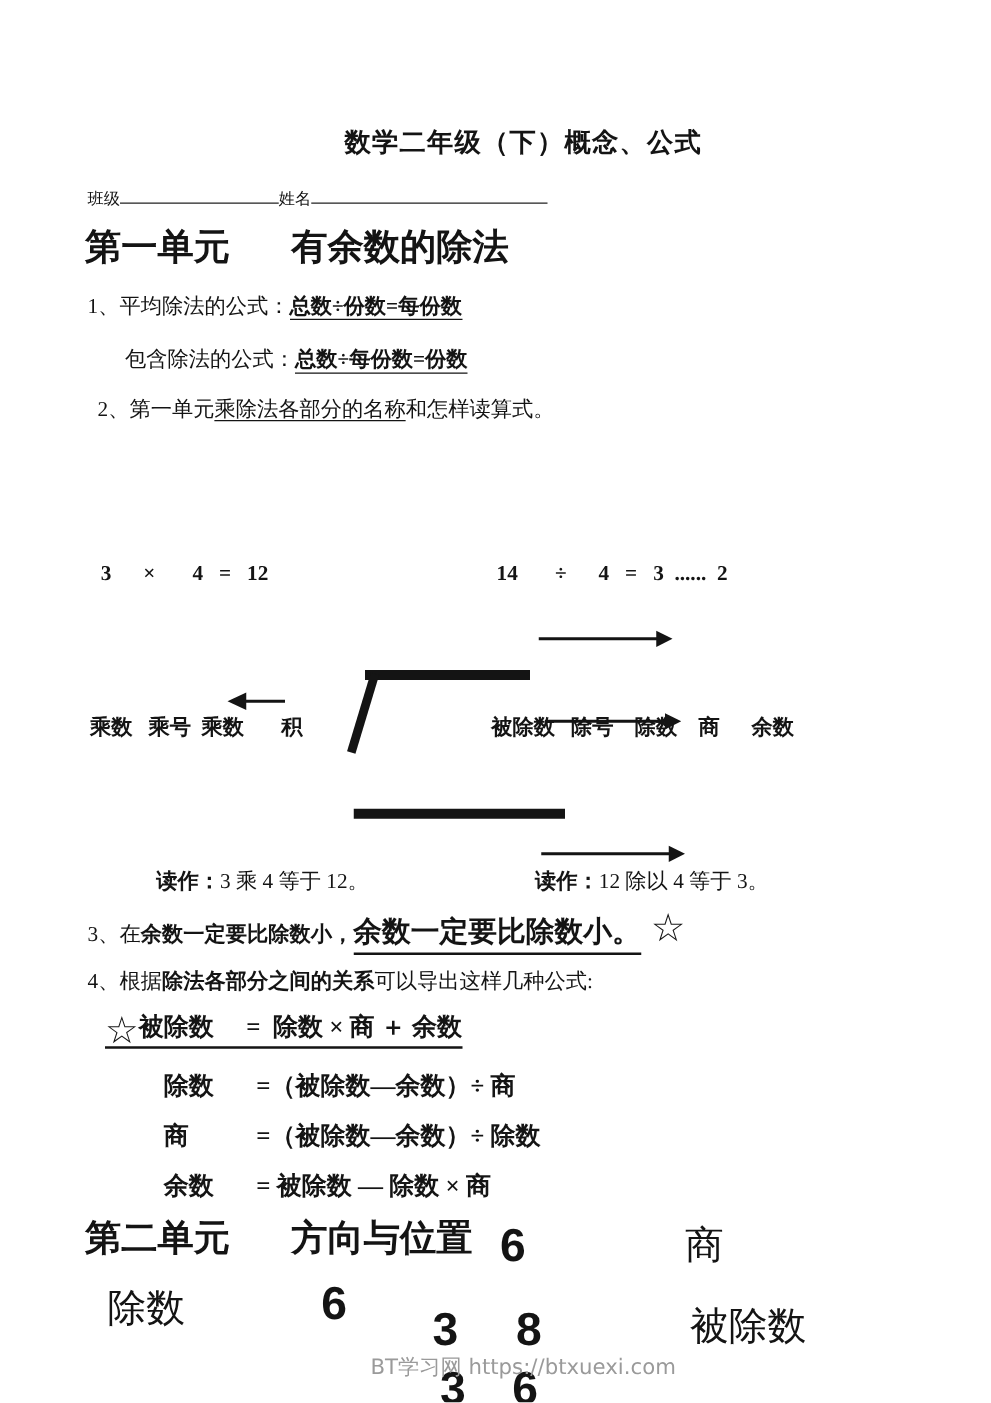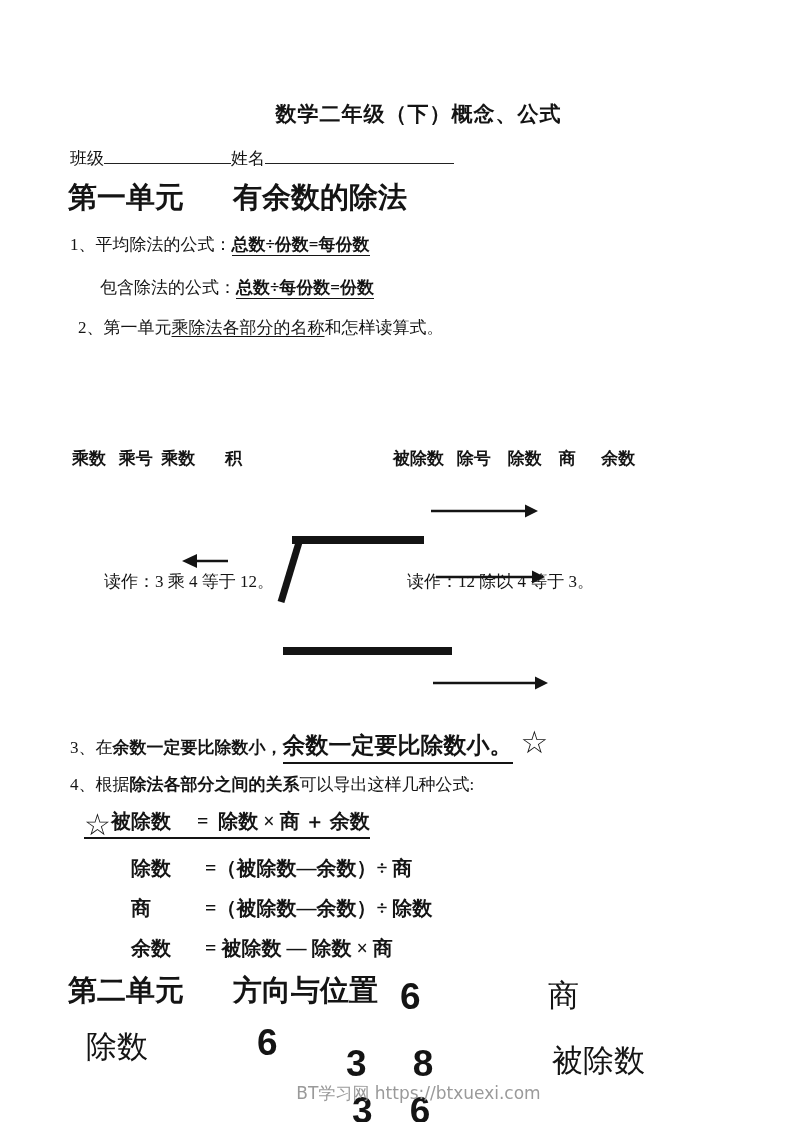--- a/index.html
+++ b/index.html
@@ -2,21 +2,21 @@
 <html><head>
 <meta charset="utf-8">
 <style>
   html,body{margin:0;padding:0;background:#ffffff;}
   .page{position:relative;width:793px;height:1122px;background:#ffffff;overflow:hidden;
         font-family:"Liberation Serif","DejaVu Serif",serif;color:#141414;padding-left:44px;}
   .abs{position:absolute;}
 
   
   .doc-title{top:100px;left:0;width:100%;text-align:center;font-size:21px;font-weight:bold;letter-spacing:1px;}
-  .classline{top:147px;left:70px;font-size:17px;white-space:nowrap;}
+  .classline{top:147px;left:70px;font-size:13px;white-space:nowrap;}
   .blank{display:inline-block;border-bottom:1.5px solid #222;height:15px;vertical-align:baseline;}
   .blank-class{width:127px;}
   .blank-name{width:189px;}
 
   
   .unit-heading{left:68px;font-size:29px;font-weight:bold;white-space:nowrap;}
   .unit-heading .unit-name{margin-left:49px;}
   .h-unit1{top:178px;}
   .h-unit2{top:971px;}
 
@@ -28,21 +28,21 @@
   .fml{font-weight:bold;border-bottom:1.5px solid #141414;padding-bottom:1px;}
   .u{text-decoration:underline;text-underline-offset:3px;}
   .b{font-weight:bold;}
 
   
   .excol{position:absolute;top:356px;font-size:17px;white-space:pre;line-height:41px;}
   .excol-left{left:72px;}
   .excol-right{left:393px;}
   .exline{font-weight:bold;}
   .readline{font-weight:normal;}
-  .readline .rl{font-weight:normal;}
+  .readline .rl{font-weight:bold;margin-left:21px;}
   .excol-left .readline{margin-left:32px;}
   .excol-right .readline{margin-left:14px;}
 
   
   .diagram{top:485px;left:0;width:793px;height:235px;}
   .ld-digit{position:absolute;font-family:"Liberation Sans","DejaVu Sans",sans-serif;font-weight:bold;font-size:37px;line-height:1;}
   .ld-label{position:absolute;font-size:31px;line-height:1;}
   .ld-quotient{left:400px;top:493px;}
   .ld-divisor{left:257px;top:539px;}
   .ld-dividend{left:346px;top:560px;word-spacing:36px;}
@@ -94,25 +94,27 @@
 
   <div class="abs body-line item1b">
     <span>包含除法的公式：</span><span class="fml">总数÷每份数=份数</span>
   </div>
 
   <div class="abs body-line item2">
     <span>2、</span><span>第一单元</span><span class="u">乘除法各部分的名称</span><span>和怎样读算式。</span>
   </div>
 
   <div class="excol excol-left">
+    <div class="exline">  3      ×       4   =   12</div>
     <div class="exline">乘数   乘号  乘数       积</div>
     <div class="readline"><span class="rl">读作：</span><span>3 乘 4 等于 12。</span></div>
   </div>
 
   <div class="excol excol-right">
+    <div class="exline"> 14       ÷      4   =   3  ......  2</div>
     <div class="exline">被除数   除号    除数    商      余数</div>
     <div class="readline"><span class="rl">读作：</span><span>12 除以 4 等于 3。</span></div>
   </div>
 
   <div class="abs diagram">
     <svg class="ld-svg" width="793" height="235" viewBox="0 0 793 235">
 
       <g>
         <line x1="228" y1="76" x2="196" y2="76" stroke="#141414" stroke-width="2.5"></line>
         <polygon points="182,76 197,69 197,83" fill="#141414"></polygon>

